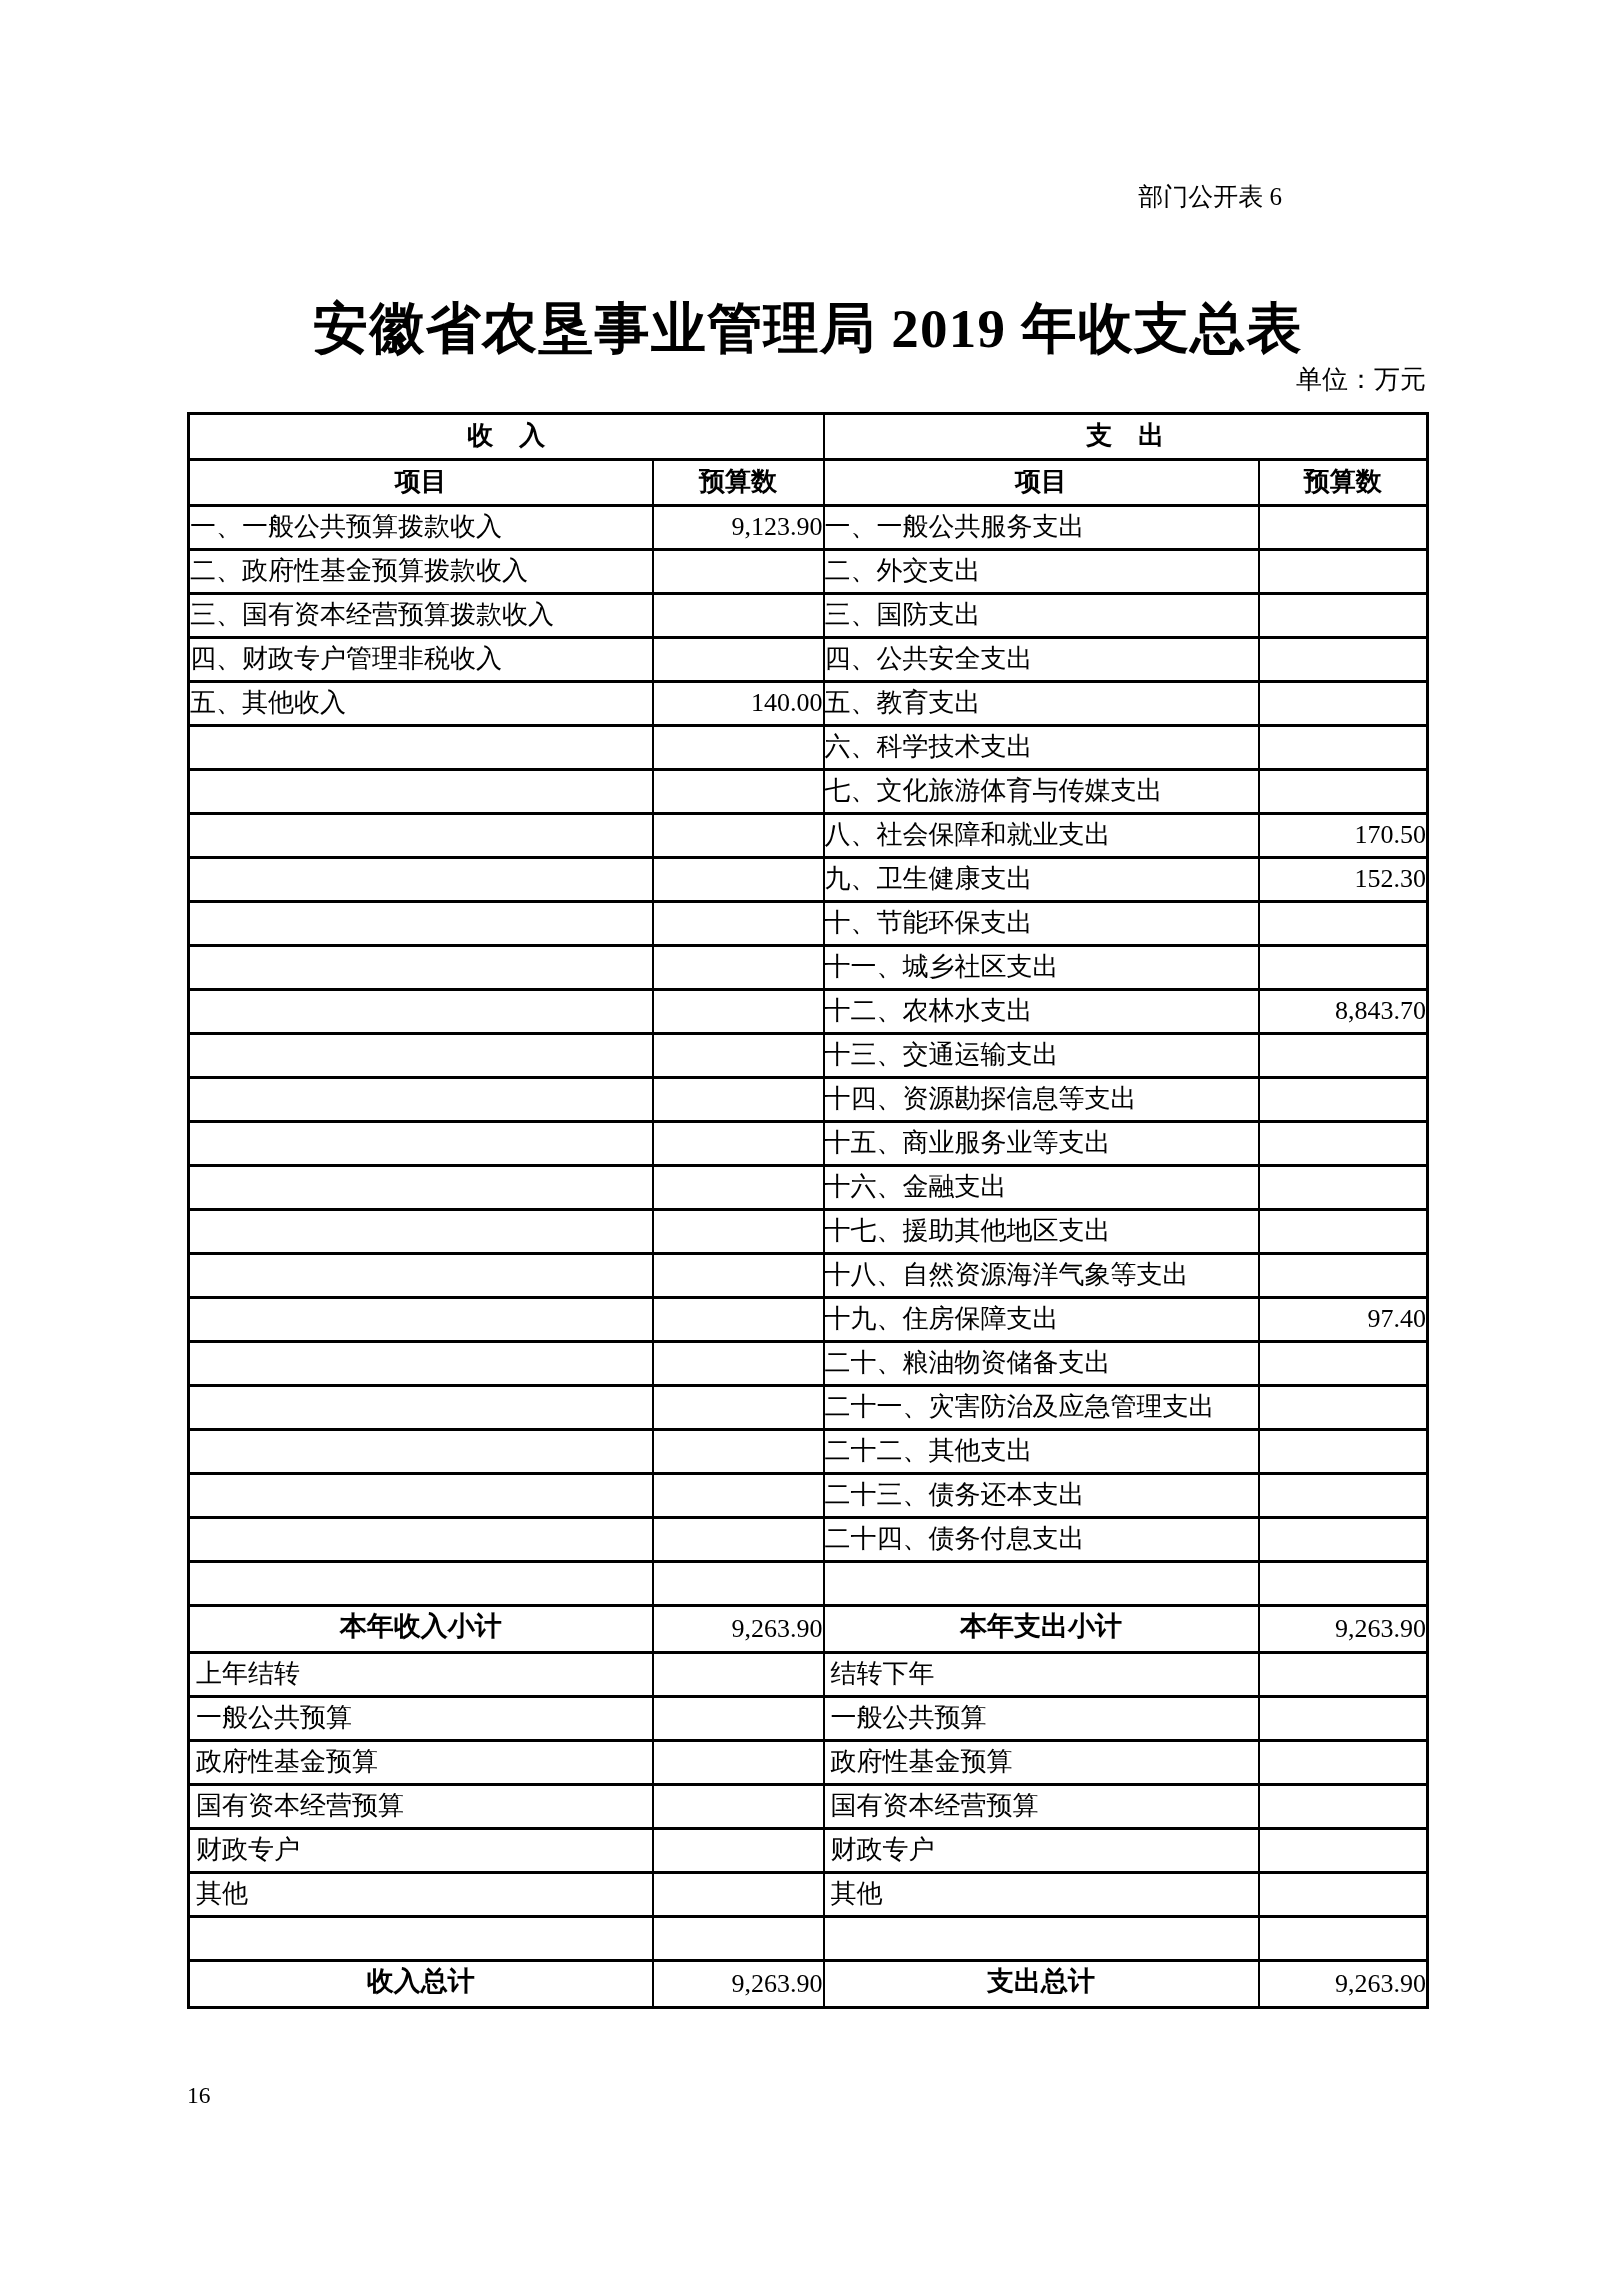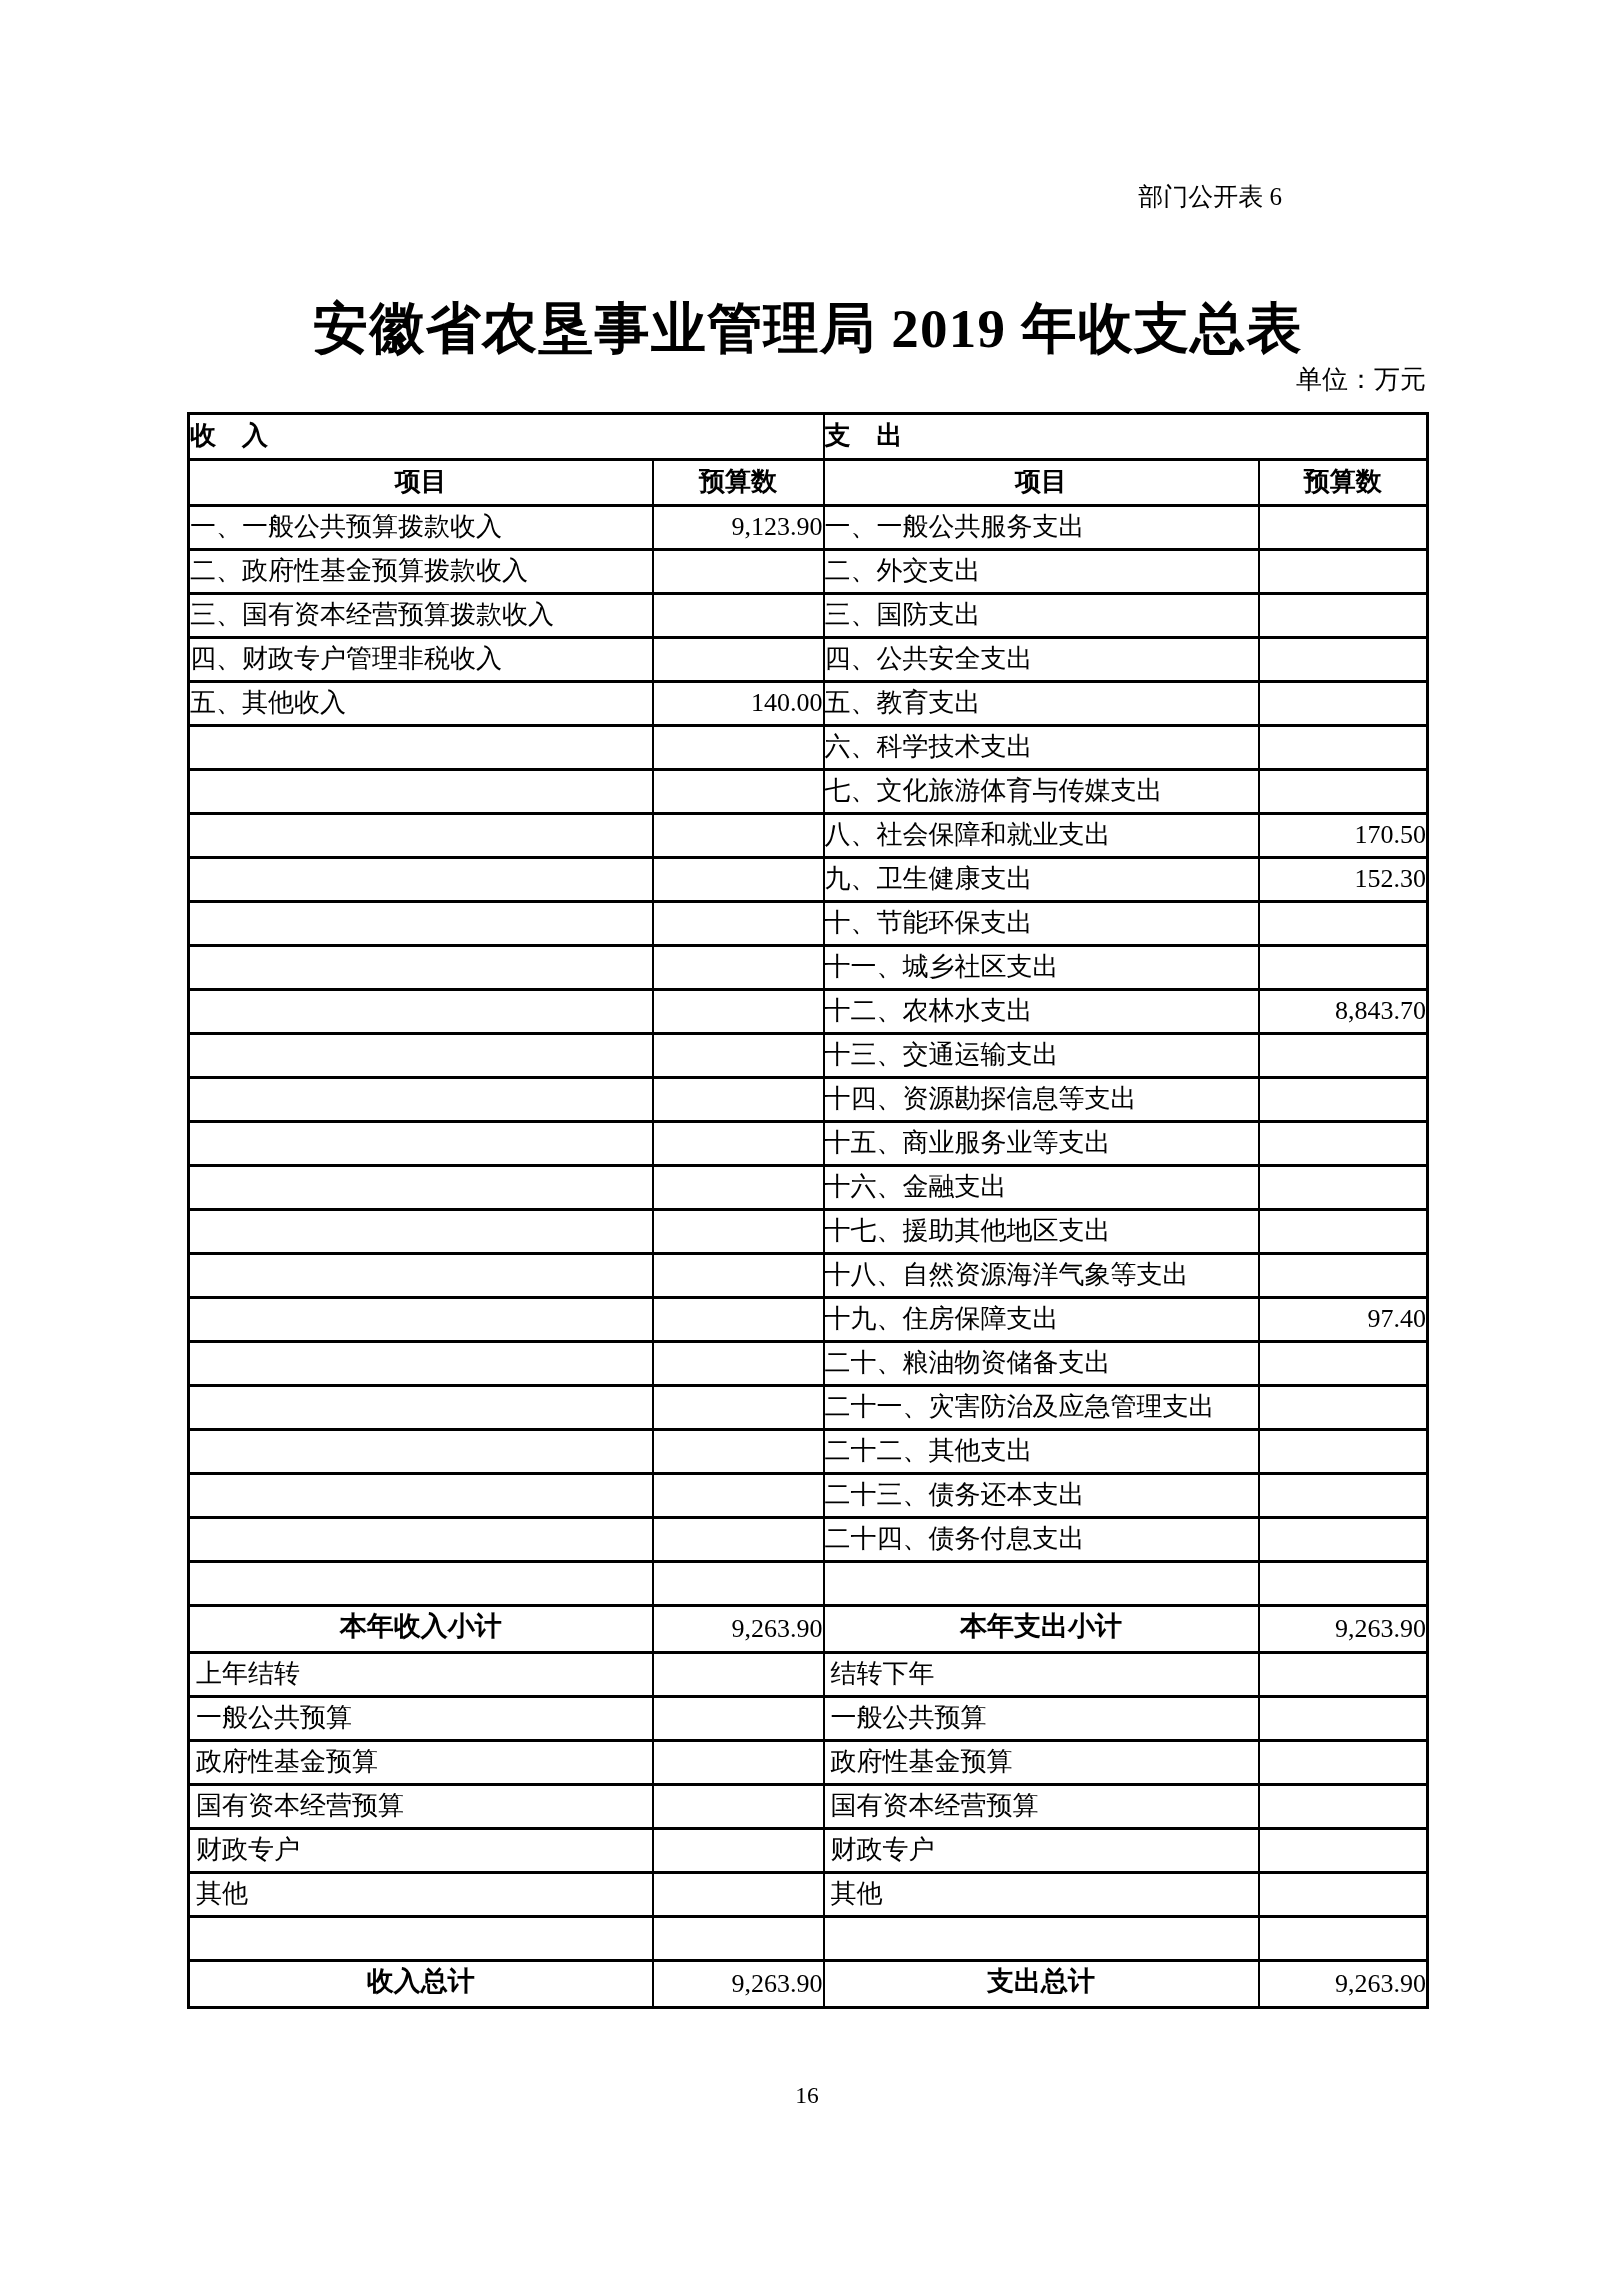--- a/index.html
+++ b/index.html
@@ -62,21 +62,21 @@
     font-size: 26px;
     line-height: 1.1;
   }
   tr.head-section { height: 46px; }
   tr.head-cols { height: 46px; }
   tr.body-row { height: 44px; }
   tr.carryover-row { height: 44px; }
   tr.subtotal-row, tr.total-row { height: 47px; }
   th.section-header {
     font-weight: bold;
-    text-align: left;
+    text-align: center;
     font-size: 29px;
   }
   th.col-header {
     font-weight: bold;
     text-align: center;
     font-size: 26px;
   }
   td.item-cell {
     text-align: left;
     padding-left: 9px;
@@ -93,21 +93,21 @@
     padding-left: 0;
     font-weight: bold;
     font-size: 27px;
     font-family: Liberation Mono, monospace;
   }
   .page-number {
     position: absolute;
     top: 2082px;
     left: 187px;
     width: 1240px;
-    text-align: center;
+    text-align: left;
     font-size: 23.5px;
   }
 </style>
 </head>
 <body>
 
 <div class="corner-label">部门公开表 6</div>
 
 <h1 class="doc-title">安徽省农垦事业管理局 2019 年收支总表</h1>
 

